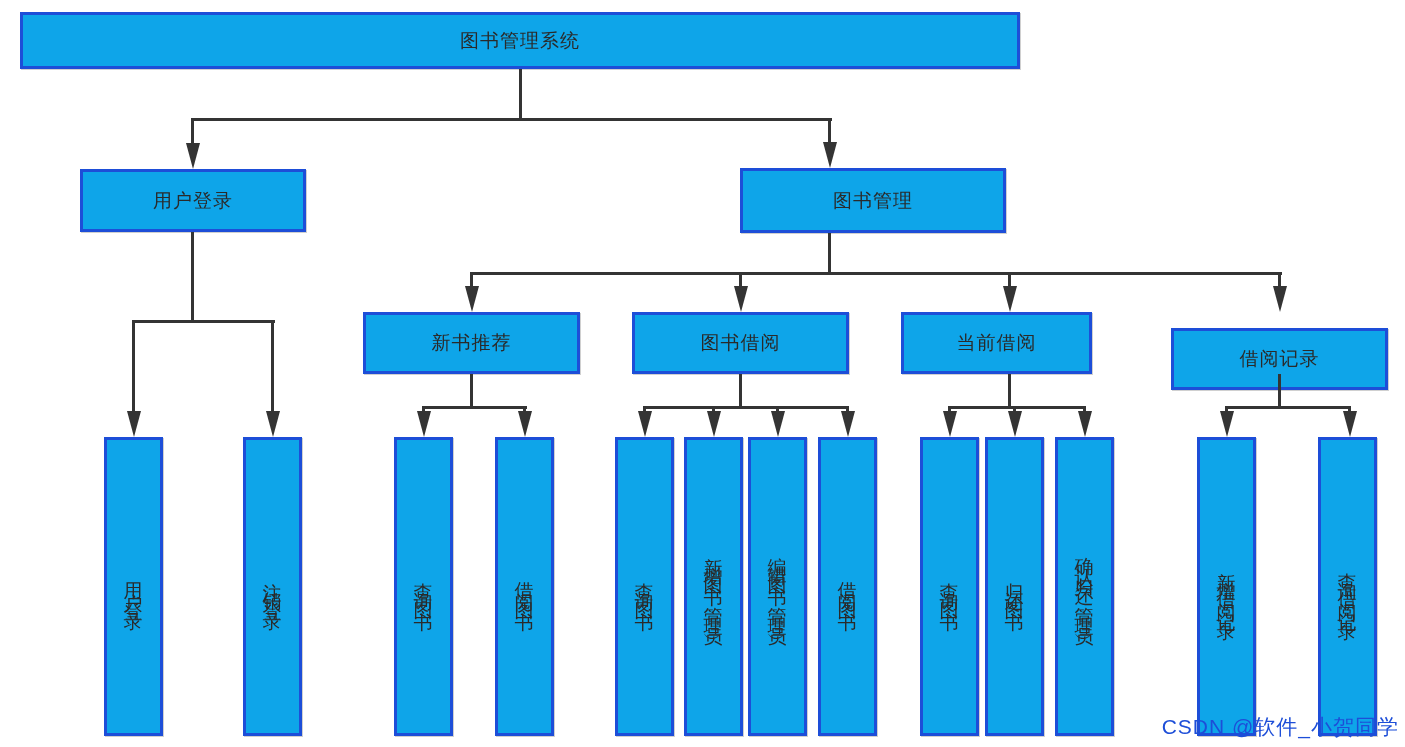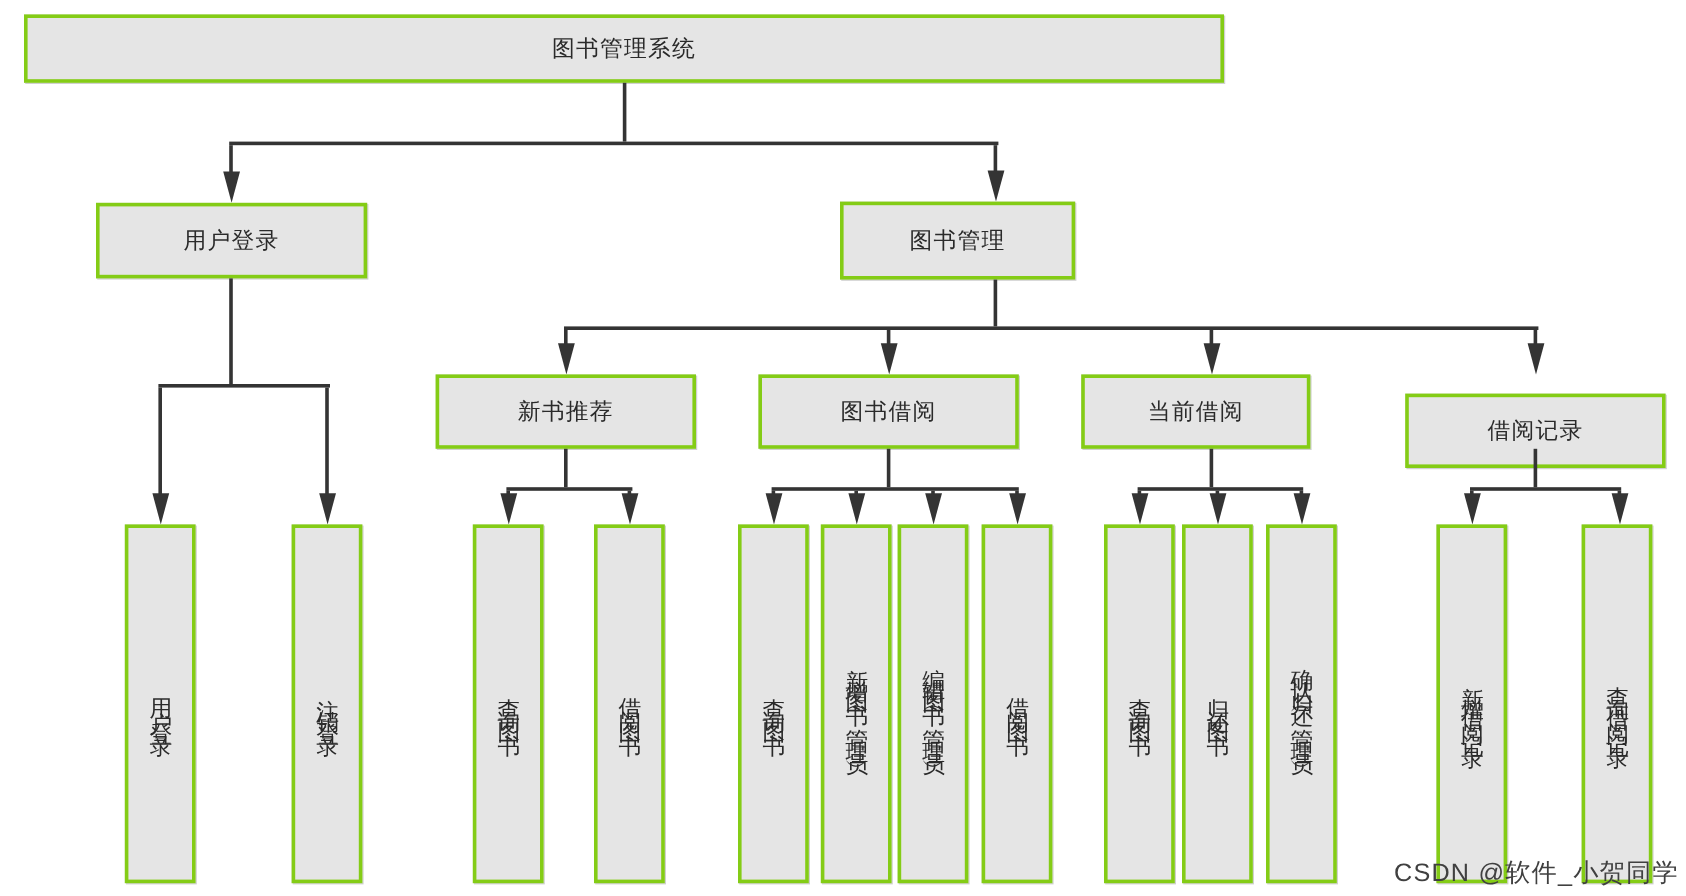--- a/index.html
+++ b/index.html
@@ -5,22 +5,22 @@
   html,body{margin:0;padding:0;background:#ffffff;}
   body{font-family:"Liberation Sans","DejaVu Sans",sans-serif;}
   .canvas{
     position:relative;
     width:1405px;height:747px;
     background:#ffffff;
     overflow:hidden;
   }
   .box{
     position:absolute;
-    border:3px solid #84cc16;
-    background:#e5e5e5;
+    border:3px solid #1d4ed8;
+    background:#0ea5e9;
     display:flex;
     align-items:center;
     justify-content:center;
     color:#2a2a2a;
     font-size:19px;
     letter-spacing:1px;
     box-sizing:border-box;
     box-shadow:1px 1px 0 rgba(120,120,120,.35);
   }
   .vbox{
@@ -36,21 +36,21 @@
     position:absolute;
     width:0;height:0;
     border-left:7px solid transparent;
     border-right:7px solid transparent;
     border-top:26px solid #343434;
   }
   .watermark{
     position:absolute;
     right:6px;bottom:6px;
     font-size:21px;
-    color:#404040;
+    color:#1d4ed8;
     letter-spacing:1px;
     white-space:nowrap;
   }
 </style>
 </head>
 <body>
 
 <div class="canvas">
 
   <div class="box" style="left:20px;top:12px;width:1000px;height:57px;">
@@ -60,21 +60,21 @@
   <div class="vline" style="left:519px;top:69px;width:3px;height:49px;"></div>
   <div class="hline" style="left:191px;top:118px;width:641px;height:3px;"></div>
   <div class="vline" style="left:191px;top:121px;width:3px;height:23px;"></div>
   <div class="arrowhead" style="left:186px;top:143px;"></div>
   <div class="vline" style="left:828px;top:121px;width:3px;height:23px;"></div>
   <div class="arrowhead" style="left:823px;top:142px;"></div>
 
   <div class="box" style="left:80px;top:169px;width:226px;height:63px;">
     <span>用户登录</span>
   </div>
-  <div class="box" style="left:700px;top:168px;width:196px;height:65px;">
+  <div class="box" style="left:740px;top:168px;width:266px;height:65px;">
     <span>图书管理</span>
   </div>
 
   <div class="vline" style="left:191px;top:232px;width:3px;height:88px;"></div>
   <div class="hline" style="left:132px;top:320px;width:143px;height:3px;"></div>
   <div class="vline" style="left:132px;top:323px;width:3px;height:90px;"></div>
   <div class="arrowhead" style="left:127px;top:411px;"></div>
   <div class="vline" style="left:271px;top:323px;width:3px;height:90px;"></div>
   <div class="arrowhead" style="left:266px;top:411px;"></div>
 

